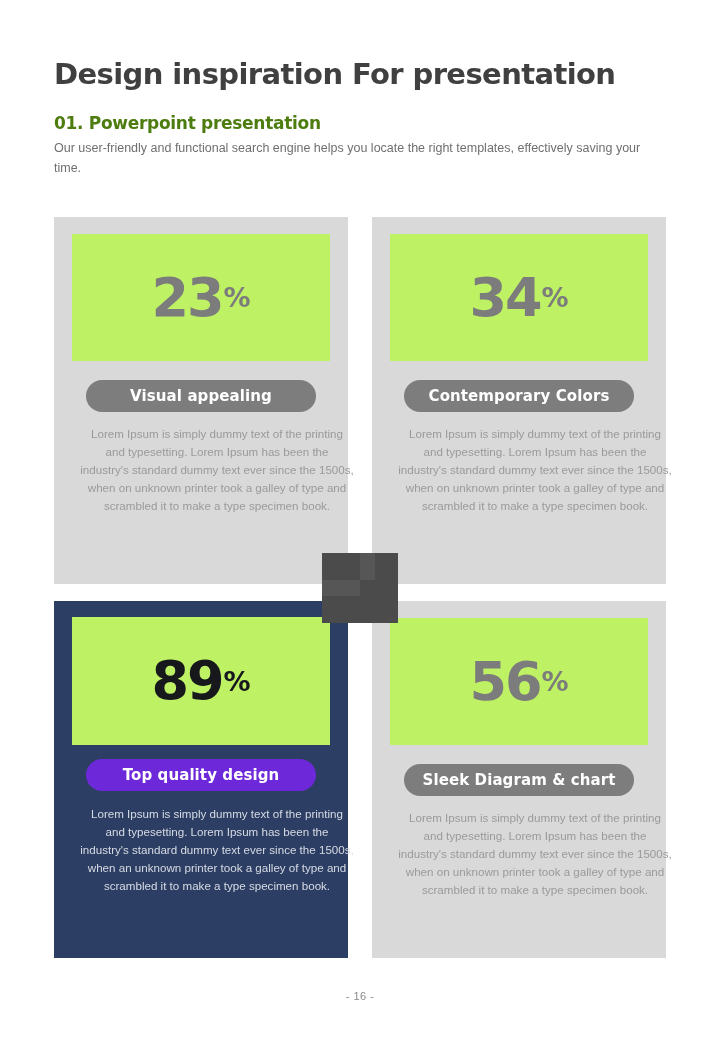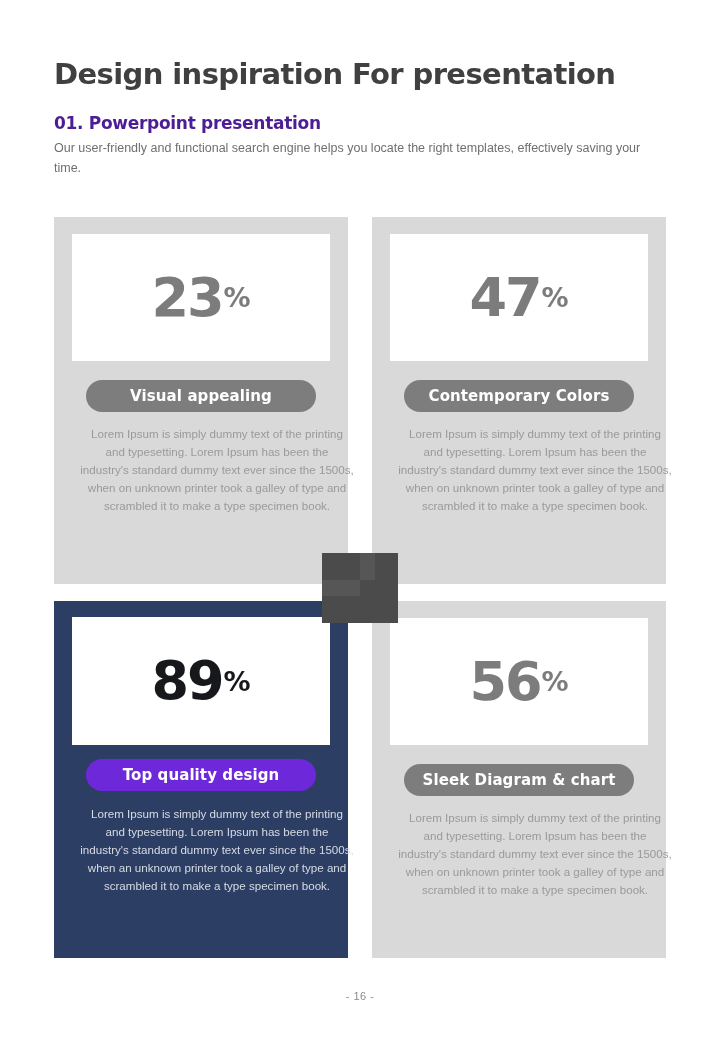--- a/index.html
+++ b/index.html
@@ -36,21 +36,21 @@
     color: #404040;
     line-height: 1.15;
     margin: 0;
     white-space: nowrap;
   }
   .section-title {
     font-family: "DejaVu Sans", sans-serif;
     font-size: 17px;
     font-weight: 700;
     letter-spacing: -0.3px;
-    color: #4c1d95;
+    color: #4d7c0f;
     margin: 0;
     padding-top: 22px;
   }
   .section-desc {
     font-family: "Liberation Sans", sans-serif;
     font-size: 12.5px;
     font-weight: 400;
     color: #6f6f6f;
     line-height: 1.55;
     margin: 0;
@@ -78,21 +78,21 @@
 
   .card.theme-gray { background: #d9d9d9; }
   .card.theme-blue { background: #2c3e63; }
 
   .stat-box {
     position: absolute;
     left: 18px;
     top: 17px;
     width: 258px;
     height: 127px;
-    background: #ffffff;
+    background: #bef264;
     display: flex;
     align-items: center;
     justify-content: center;
   }
   .card.bl .stat-box { top: 16px; height: 128px; }
 
   .stat-value {
     font-family: "DejaVu Sans", sans-serif;
     font-size: 54px;
     font-weight: 700;
@@ -209,21 +209,21 @@
       <div class="stat-box">
         <span class="stat-value">23</span>
           <span class="stat-unit">%</span>
       </div>
       <div class="pill">Visual appealing</div>
       <div class="body-copy">Lorem Ipsum is simply dummy text of the printing and typesetting. Lorem Ipsum has been the industry's standard dummy text ever since the 1500s, when on unknown printer took a galley of type and scrambled it to make a type specimen book.</div>
     </div>
 
     <div class="card tr theme-gray">
       <div class="stat-box">
-        <span class="stat-value">47</span>
+        <span class="stat-value">34</span>
           <span class="stat-unit">%</span>
       </div>
       <div class="pill">Contemporary Colors</div>
       <div class="body-copy">Lorem Ipsum is simply dummy text of the printing and typesetting. Lorem Ipsum has been the industry's standard dummy text ever since the 1500s, when on unknown printer took a galley of type and scrambled it to make a type specimen book.</div>
     </div>
 
     <div class="card bl theme-blue">
       <div class="stat-box">
         <span class="stat-value">89</span>
           <span class="stat-unit">%</span>

